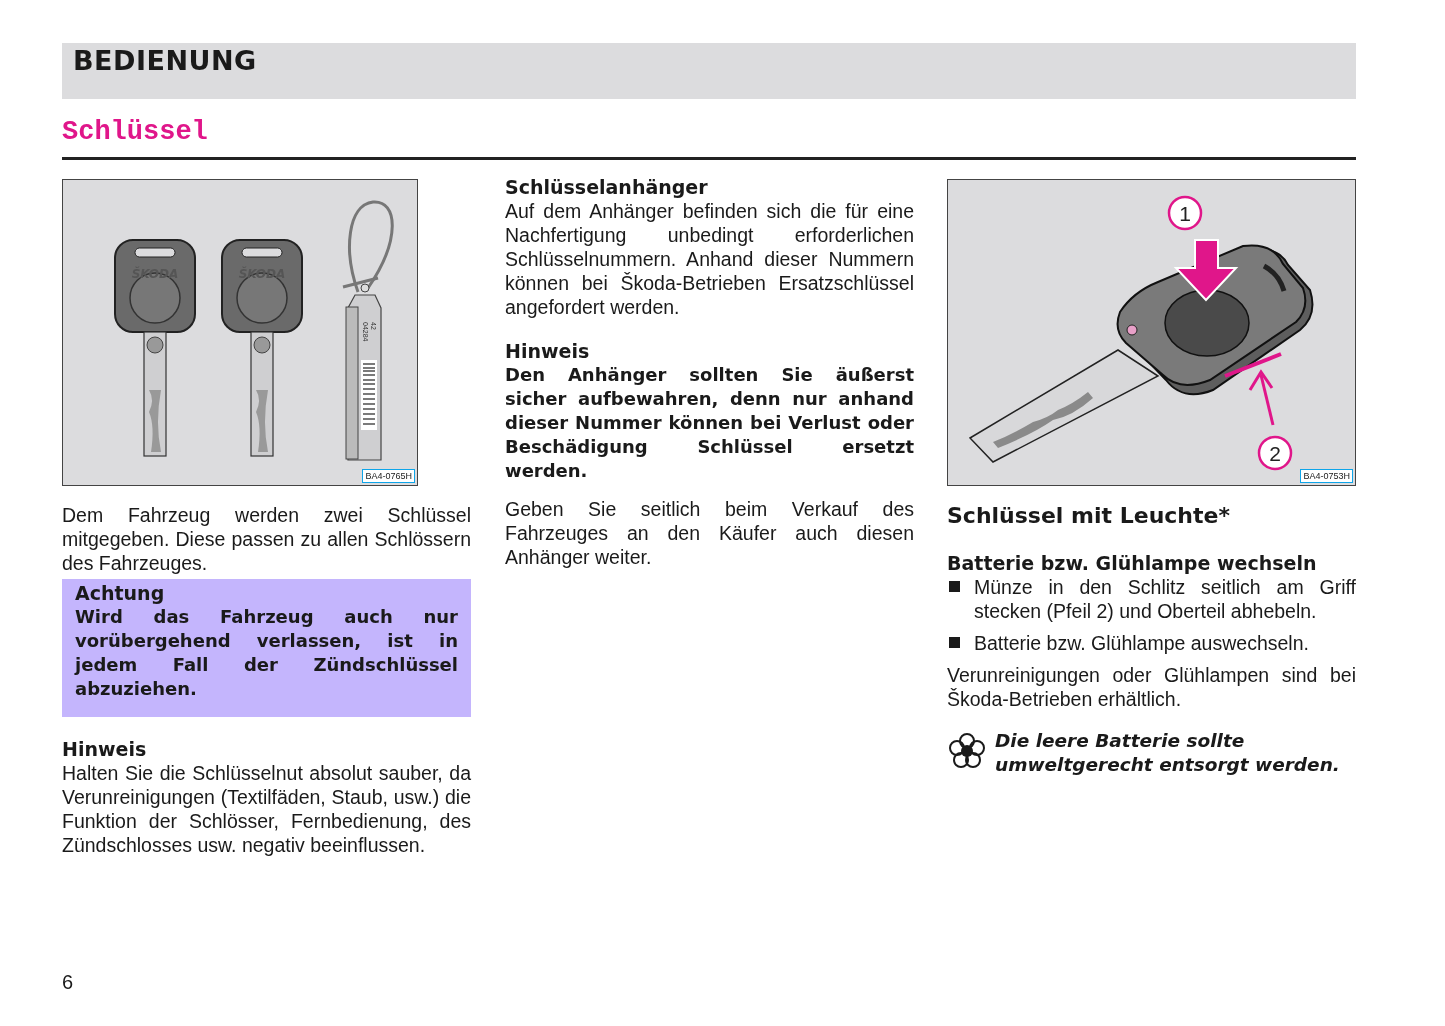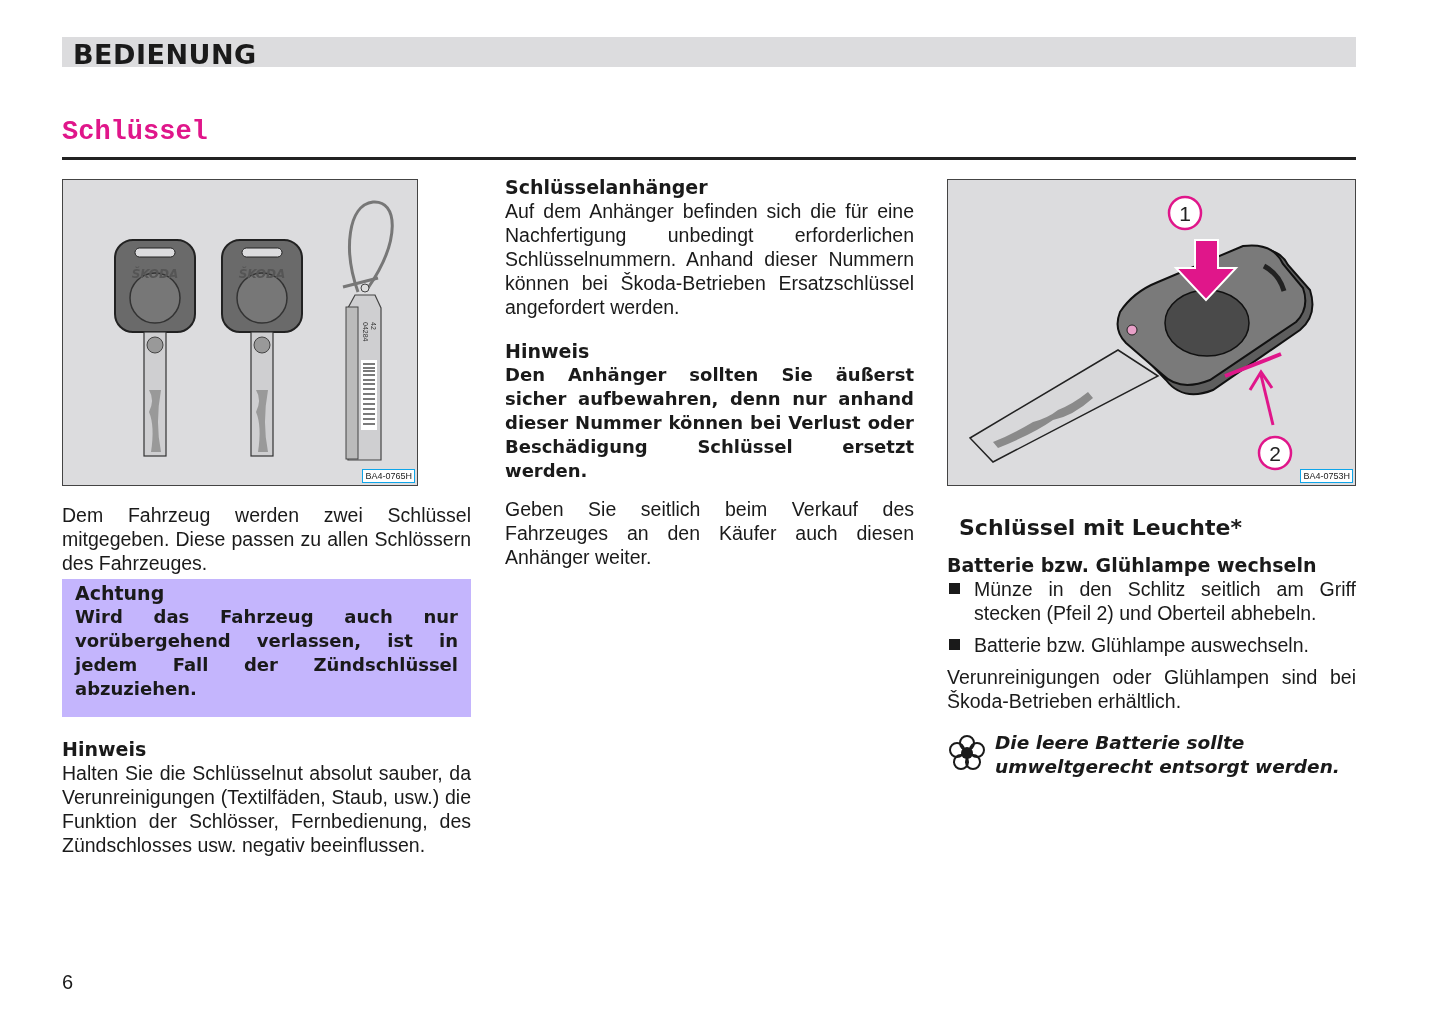--- a/index.html
+++ b/index.html
@@ -1,38 +1,38 @@
 <!DOCTYPE html>
 <html><head>
 <meta charset="utf-8">
 <style>
   html, body { margin:0; padding:0; background:#ffffff; }
   body { width:1445px; height:1026px; position:relative; overflow:hidden; font-family:"Liberation Sans", sans-serif; color:#1a1a1a; }
-  .section-bar { position:absolute; left:62px; top:37px; width:1294px; height:30px; background:#dcdcde; }
+  .section-bar { position:absolute; left:62px; top:43px; width:1294px; height:56px; background:#dcdcde; }
   .section-bar h1 { margin:0; position:absolute; left:11px; top:2px; font-family:"DejaVu Sans", sans-serif; font-weight:bold; font-size:27px; letter-spacing:0.5px; color:#1a1a1a; }
   .page-title { position:absolute; left:62px; top:117px; margin:0; font-family:Liberation Mono, monospace; font-weight:bold; font-size:27px; color:#e0168a; }
   .title-rule { position:absolute; left:62px; top:157px; width:1294px; height:3px; background:#222; }
 
   .figure { position:absolute; background:#dcdcde; border:1.5px solid #444; box-sizing:border-box; overflow:hidden; }
   .fig-left { left:62px; top:179px; width:356px; height:307px; }
   .fig-right { left:947px; top:179px; width:409px; height:307px; }
   .fig-code { position:absolute; right:2px; bottom:2px; background:#fff; border:1px solid #0ea5e9; font-size:9px; padding:1px 2px; color:#222; }
   .figure svg { position:absolute; left:0; top:0; }
 
   .col { position:absolute; font-size:19.5px; line-height:24px; }
   .col p { margin:0; text-align:justify; }
   .col h3 { margin:0; font-family:"DejaVu Sans", sans-serif; font-weight:bold; font-size:19px; line-height:24px; }
   .bold-p { font-family:"DejaVu Sans", sans-serif; font-weight:bold; font-size:18px; line-height:24px; text-align:justify; }
 
   .col1 { left:62px; top:503px; width:409px; }
   .warn-box { background:#c4b5fd; padding:2px 13px 16px 13px; margin-top:4px; }
   .warn-box h3 { font-size:19px; }
   .col2 { left:505px; top:175px; width:409px; }
   .col3 { left:947px; top:503px; width:409px; }
-  .col3 h2 { margin:12px; font-family:"DejaVu Sans", sans-serif; font-weight:bold; font-size:22px; line-height:26px; }
+  .col3 h2 { margin:0; font-family:"DejaVu Sans", sans-serif; font-weight:bold; font-size:22px; line-height:26px; }
   .bullet { display:flex; align-items:flex-start; }
   .bullet .sq { display:inline-block; width:11px; height:11px; background:#1a1a1a; margin:6px 14px 0 2px; flex:none; }
   .eco { display:flex; margin-top:18px;justify-content:flex-end; }
   .eco .flower { flex:none; width:40px; height:40px; margin-right:8px; margin-top:2px; }
   .eco p { font-family:"DejaVu Sans", sans-serif; font-weight:bold; font-style:italic; font-size:18.5px; line-height:24px; text-align:left; margin:0; }
   .page-num { position:absolute; left:62px; top:971px; font-size:20px; }
 </style>
 </head>
 <body>
 
@@ -138,21 +138,21 @@
     <g>
       <circle cx="327" cy="273" r="16" fill="#fff" stroke="#e0168a" stroke-width="2.5"></circle>
       <text x="327" y="281" font-size="21" text-anchor="middle" fill="#222">2</text>
     </g>
   </svg>
   <span class="fig-code">BA4-0753H</span>
 </div>
 
 <div class="col col3">
   <h2>Schlüssel mit Leuchte*</h2>
-  <h3 style="">Batterie bzw. Glühlampe wechseln</h3>
+  <h3 style="margin-top:22px;">Batterie bzw. Glühlampe wechseln</h3>
   <div class="bullet">
     <span class="sq"></span>
     <p style="flex:1;">Münze in den Schlitz seitlich am Griff stecken (Pfeil 2) und Oberteil abhebeln.</p>
   </div>
   <div class="bullet" style="margin-top:8px;">
     <span class="sq"></span>
     <p style="flex:1;">Batterie bzw. Glühlampe auswechseln.</p>
   </div>
   <p style="margin-top:8px;">Verunreinigungen oder Glühlampen sind bei Škoda-Betrieben erhältlich.</p>
   <div class="eco">

